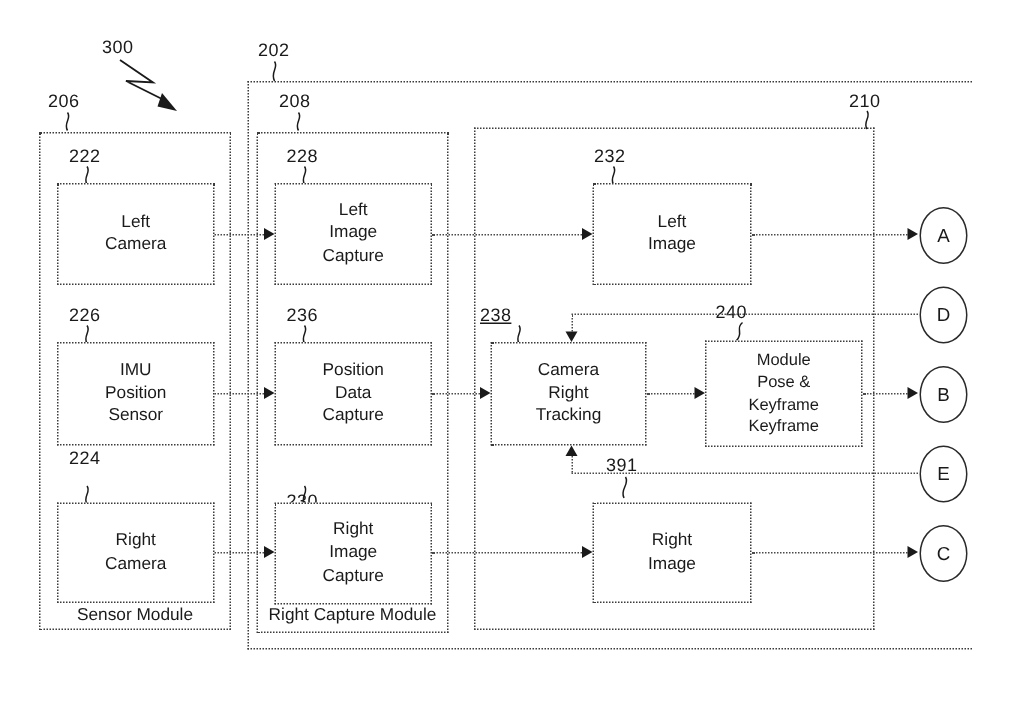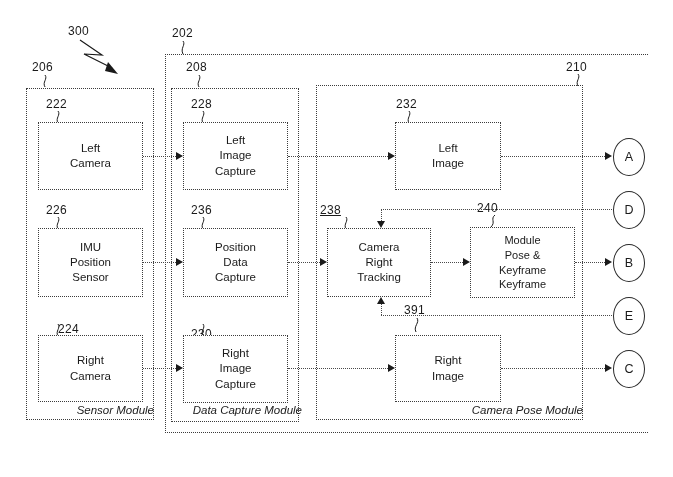--- a/index.html
+++ b/index.html
@@ -38,23 +38,22 @@
     justify-content: center;
     text-align: center;
     font-size: 11.5px;
     color: #1a1a1a;
     line-height: 1.32;
   }
   .module-label {
     position: absolute;
     font-size: 11.5px;
     color: #1a1a1a;
-    text-align: right;
+    text-align: center;
     white-space: nowrap;
-    font-style: italic;
   }
   .ref-num {
     position: absolute;
     font-size: 12px;
     color: #1a1a1a;
     white-space: nowrap;
     letter-spacing: 0.3px;
   }
   .header-text {
     position: absolute;
@@ -164,41 +163,41 @@
       </svg>
   </div>
   <div class="abs node-box" style="left:38px; top:228px; width:105px; height:69px;">
     <div>
       <div>IMU</div>
       <div>Position</div>
       <div>Sensor</div>
     </div>
   </div>
 
-  <div class="ref-num" style="left:46px; top:322px;margin-left:12px;">224</div>
+  <div class="ref-num" style="left:46px; top:298px;">224</div>
   <div class="lead" style="left:53px; top:324px;">
     <svg width="14" height="14">
         <path d="M5,0 C8,4 2,7 5,12" fill="none" stroke="#1a1a1a" stroke-width="1"></path>
       </svg>
   </div>
   <div class="abs node-box" style="left:38px; top:335px; width:105px; height:67px;">
     <div>
       <div>Right</div>
       <div>Camera</div>
     </div>
   </div>
 
   <div class="abs module" style="left:171px; top:88px; width:128px; height:334px;"></div>
   <div class="ref-num" style="left:186px; top:60px;">208</div>
   <div class="lead" style="left:194px; top:75px;">
     <svg width="14" height="14">
         <path d="M5,0 C8,4 2,7 5,12" fill="none" stroke="#1a1a1a" stroke-width="1"></path>
       </svg>
   </div>
-  <div class="module-label" style="left:168px; top:404px; width:134px;">Data Capture Module</div>
+  <div class="module-label" style="left:168px; top:404px; width:134px;">Right Capture Module</div>
 
   <div class="ref-num" style="left:191px; top:97px;">228</div>
   <div class="lead" style="left:198px; top:111px;">
     <svg width="14" height="14">
         <path d="M5,0 C8,4 2,7 5,12" fill="none" stroke="#1a1a1a" stroke-width="1"></path>
       </svg>
   </div>
   <div class="abs node-box" style="left:183px; top:122px; width:105px; height:68px;">
     <div>
       <div>Left</div>
@@ -235,21 +234,20 @@
     </div>
   </div>
 
   <div class="abs module" style="left:316px; top:85px; width:267px; height:335px;"></div>
   <div class="ref-num" style="left:566px; top:60px;">210</div>
   <div class="lead" style="left:573px; top:74px;">
     <svg width="14" height="14">
         <path d="M5,0 C8,4 2,7 5,12" fill="none" stroke="#1a1a1a" stroke-width="1"></path>
       </svg>
   </div>
-  <div class="module-label" style="left:316px; top:404px; width:267px;">Camera Pose Module</div>
 
   <div class="ref-num" style="left:396px; top:97px;">232</div>
   <div class="lead" style="left:404px; top:111px;">
     <svg width="14" height="14">
         <path d="M5,0 C8,4 2,7 5,12" fill="none" stroke="#1a1a1a" stroke-width="1"></path>
       </svg>
   </div>
   <div class="abs node-box" style="left:395px; top:122px; width:106px; height:68px;">
     <div>
       <div>Left</div>

